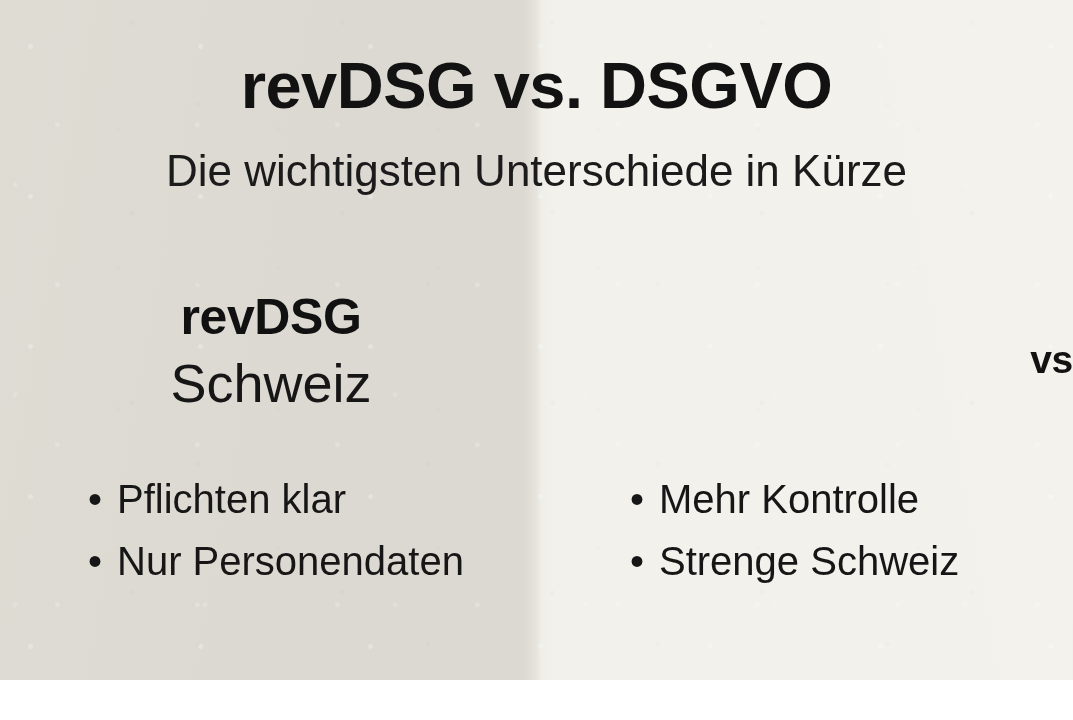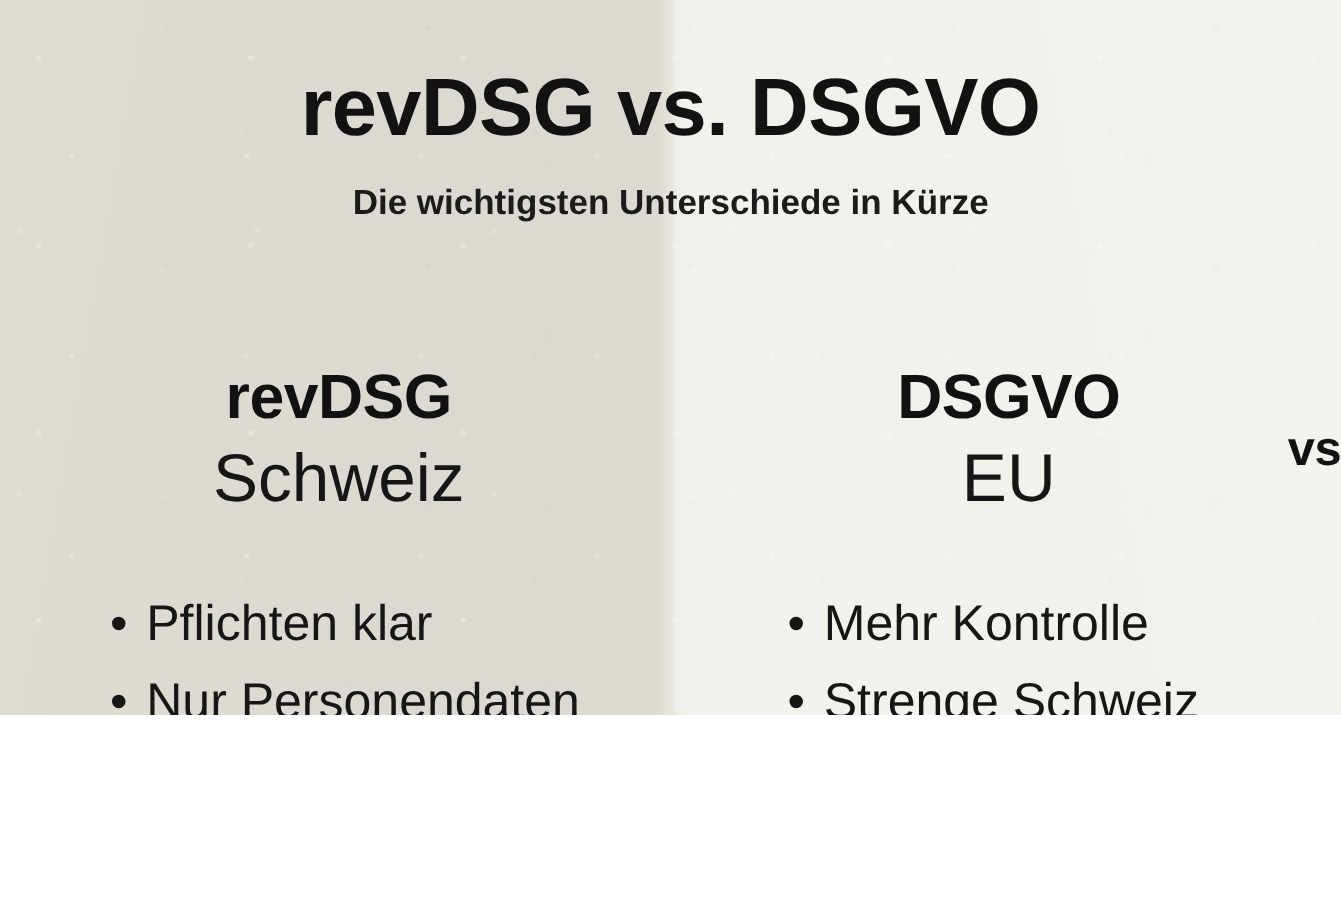--- a/index.html
+++ b/index.html
@@ -7,21 +7,21 @@
     padding: 0;
     background: #ffffff;
   }
   body {
     font-family: "Liberation Sans", "DejaVu Sans", sans-serif;
   }
 
   .canvas {
     position: relative;
     width: 1073px;
-    height: 572px;
+    height: 680px;
     overflow: hidden;
     background: #84cc16;
     -webkit-font-smoothing: antialiased;
   }
 
   
   .bg-layer {
     position: absolute;
     inset: 0;
     z-index: 0;
@@ -92,22 +92,22 @@
   }
   .title {
     font-size: 65px;
     font-weight: 700;
     letter-spacing: -0.5px;
     color: #121212;
     line-height: 1.06;
     margin: 0;
   }
   .subtitle {
-    font-size: 28px;
-    font-weight: 700;
+    font-size: 44px;
+    font-weight: 400;
     color: #1b1b1b;
     line-height: 1.1;
     margin: 26px 0 0 0;
     letter-spacing: 0px;
   }
 
   
   .columns {
     position: absolute;
     left: 0;
@@ -210,24 +210,20 @@
       <p class="subtitle">Die wichtigsten Unterschiede in Kürze</p>
     </div>
 
     <div class="columns">
 
       <div class="col col-left">
         <h2 class="col-head">revDSG</h2>
         <p class="col-sub">Schweiz</p>
       </div>
 
-      <div class="col col-right">
-        <h2 class="col-head">DSGVO</h2>
-        <p class="col-sub">EU</p>
-      </div>
 
     </div>
 
     <div class="vs">vs</div>
 
     <ul class="bullets bullets-left">
       <li class="bullet-item">
         <span class="bullet-dot">•</span>
         <span class="bullet-text">Pflichten klar</span>
       </li>

